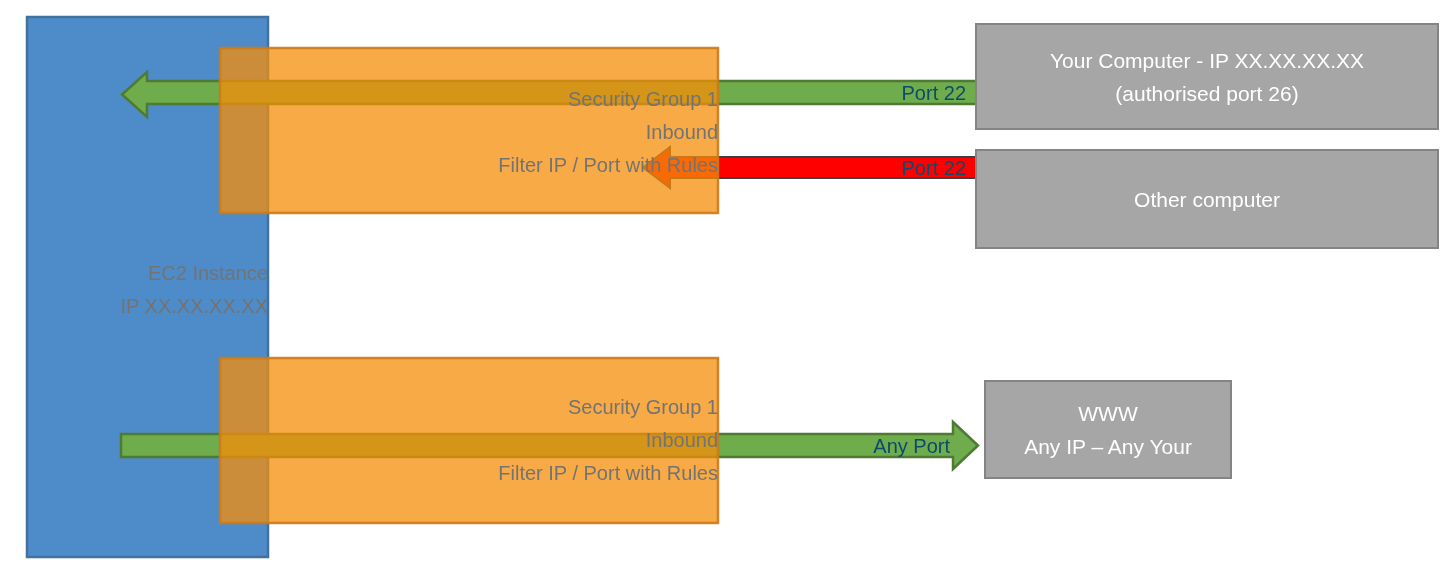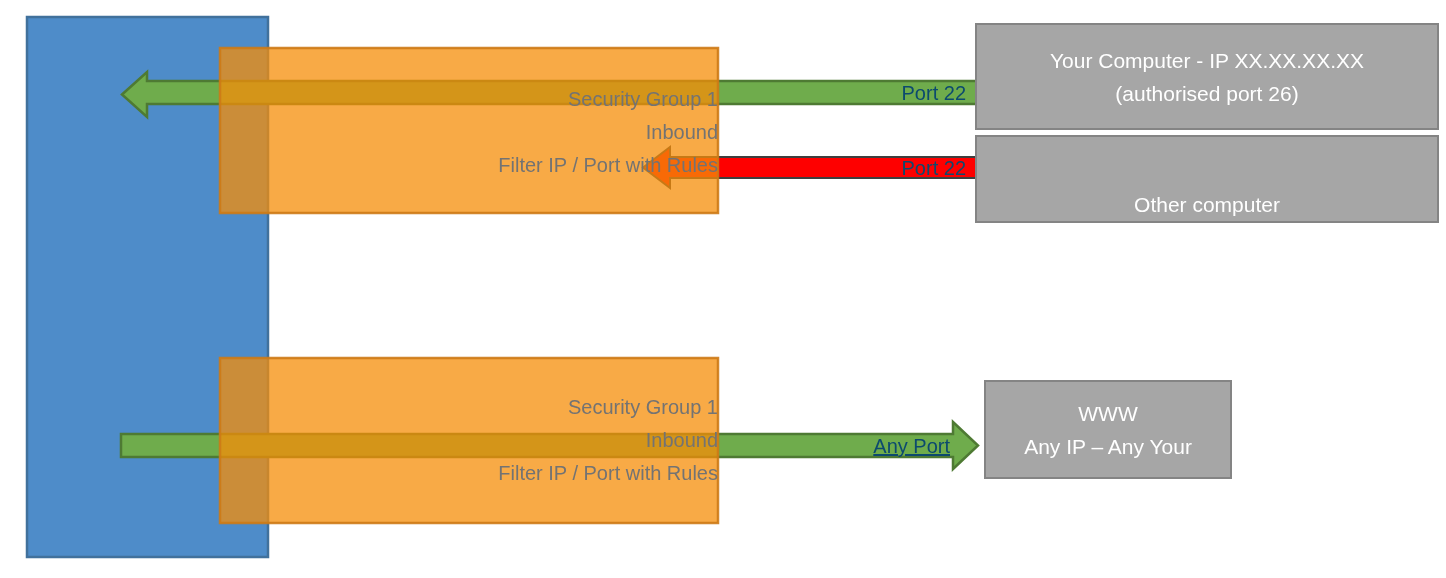--- a/index.html
+++ b/index.html
@@ -44,36 +44,36 @@
     color: #ffffff;
     font-size: 21px;
     line-height: 33px;
     text-align: center;
     display: flex;
     flex-direction: column;
     justify-content: center;
     white-space: nowrap;
   }
   .your-computer  { left: 975px; top: 23px;  width: 464px; height: 107px; }
-  .other-computer { left: 975px; top: 135px; width: 464px; height: 88px; justify-content: flex-end; }
+  .other-computer { left: 975px; top: 149px; width: 464px; height: 100px; }
   .www-box        { left: 984px; top: 380px; width: 248px; height: 99px; }
 
   .flow-label {
     position: absolute;
     z-index: 6;
     color: #0c4a6e;
     font-size: 20px;
     line-height: 24px;
     height: 24px;
     text-align: right;
     white-space: nowrap;
   }
   .lbl-port-allowed { left: 600px; top: 81px;  width: 366px; }
   .lbl-port-blocked { left: 600px; top: 156px; width: 366px; }
-  .lbl-any-port     { left: 600px; top: 434px; width: 350px; text-decoration: underline; }
+  .lbl-any-port     { left: 600px; top: 434px; width: 350px; }
 </style>
 </head>
 <body>
 
 <div id="screenshot">
 
   <svg id="shapes" viewBox="0 0 1446 578" xmlns="http://www.w3.org/2000/svg">
 
     <rect x="27" y="17" width="241" height="540" fill="#4E8CC9" stroke="#41719C" stroke-width="2.5"></rect>
 
@@ -81,20 +81,24 @@
 
     <polygon points="643,167.5 670,147 670,157 977,157 977,178 670,178 670,188" fill="#FE0000" stroke="#3F3F3F" stroke-width="2" stroke-linejoin="miter"></polygon>
 
     <polygon points="121,434 953,434 953,422 978,445.5 953,469 953,457 121,457" fill="#6FAC4C" stroke="#4E7A33" stroke-width="2.5" stroke-linejoin="miter"></polygon>
 
     <rect x="220" y="48" width="498" height="165" fill="rgba(245,142,8,0.75)" stroke="rgba(205,122,22,0.9)" stroke-width="2.5"></rect>
 
     <rect x="220" y="358" width="498" height="165" fill="rgba(245,142,8,0.75)" stroke="rgba(205,122,22,0.9)" stroke-width="2.5"></rect>
   </svg>
 
+  <div class="txt ec2-text">
+    <div>EC2 Instance</div>
+    <div>IP XX.XX.XX.XX</div>
+  </div>
 
   <div class="txt sg-in-text">
     <div>Security Group 1</div>
     <div>Inbound</div>
     <div>Filter IP / Port with Rules</div>
   </div>
 
   <div class="txt sg-out-text">
     <div>Security Group 1</div>
     <div>Inbound</div>

